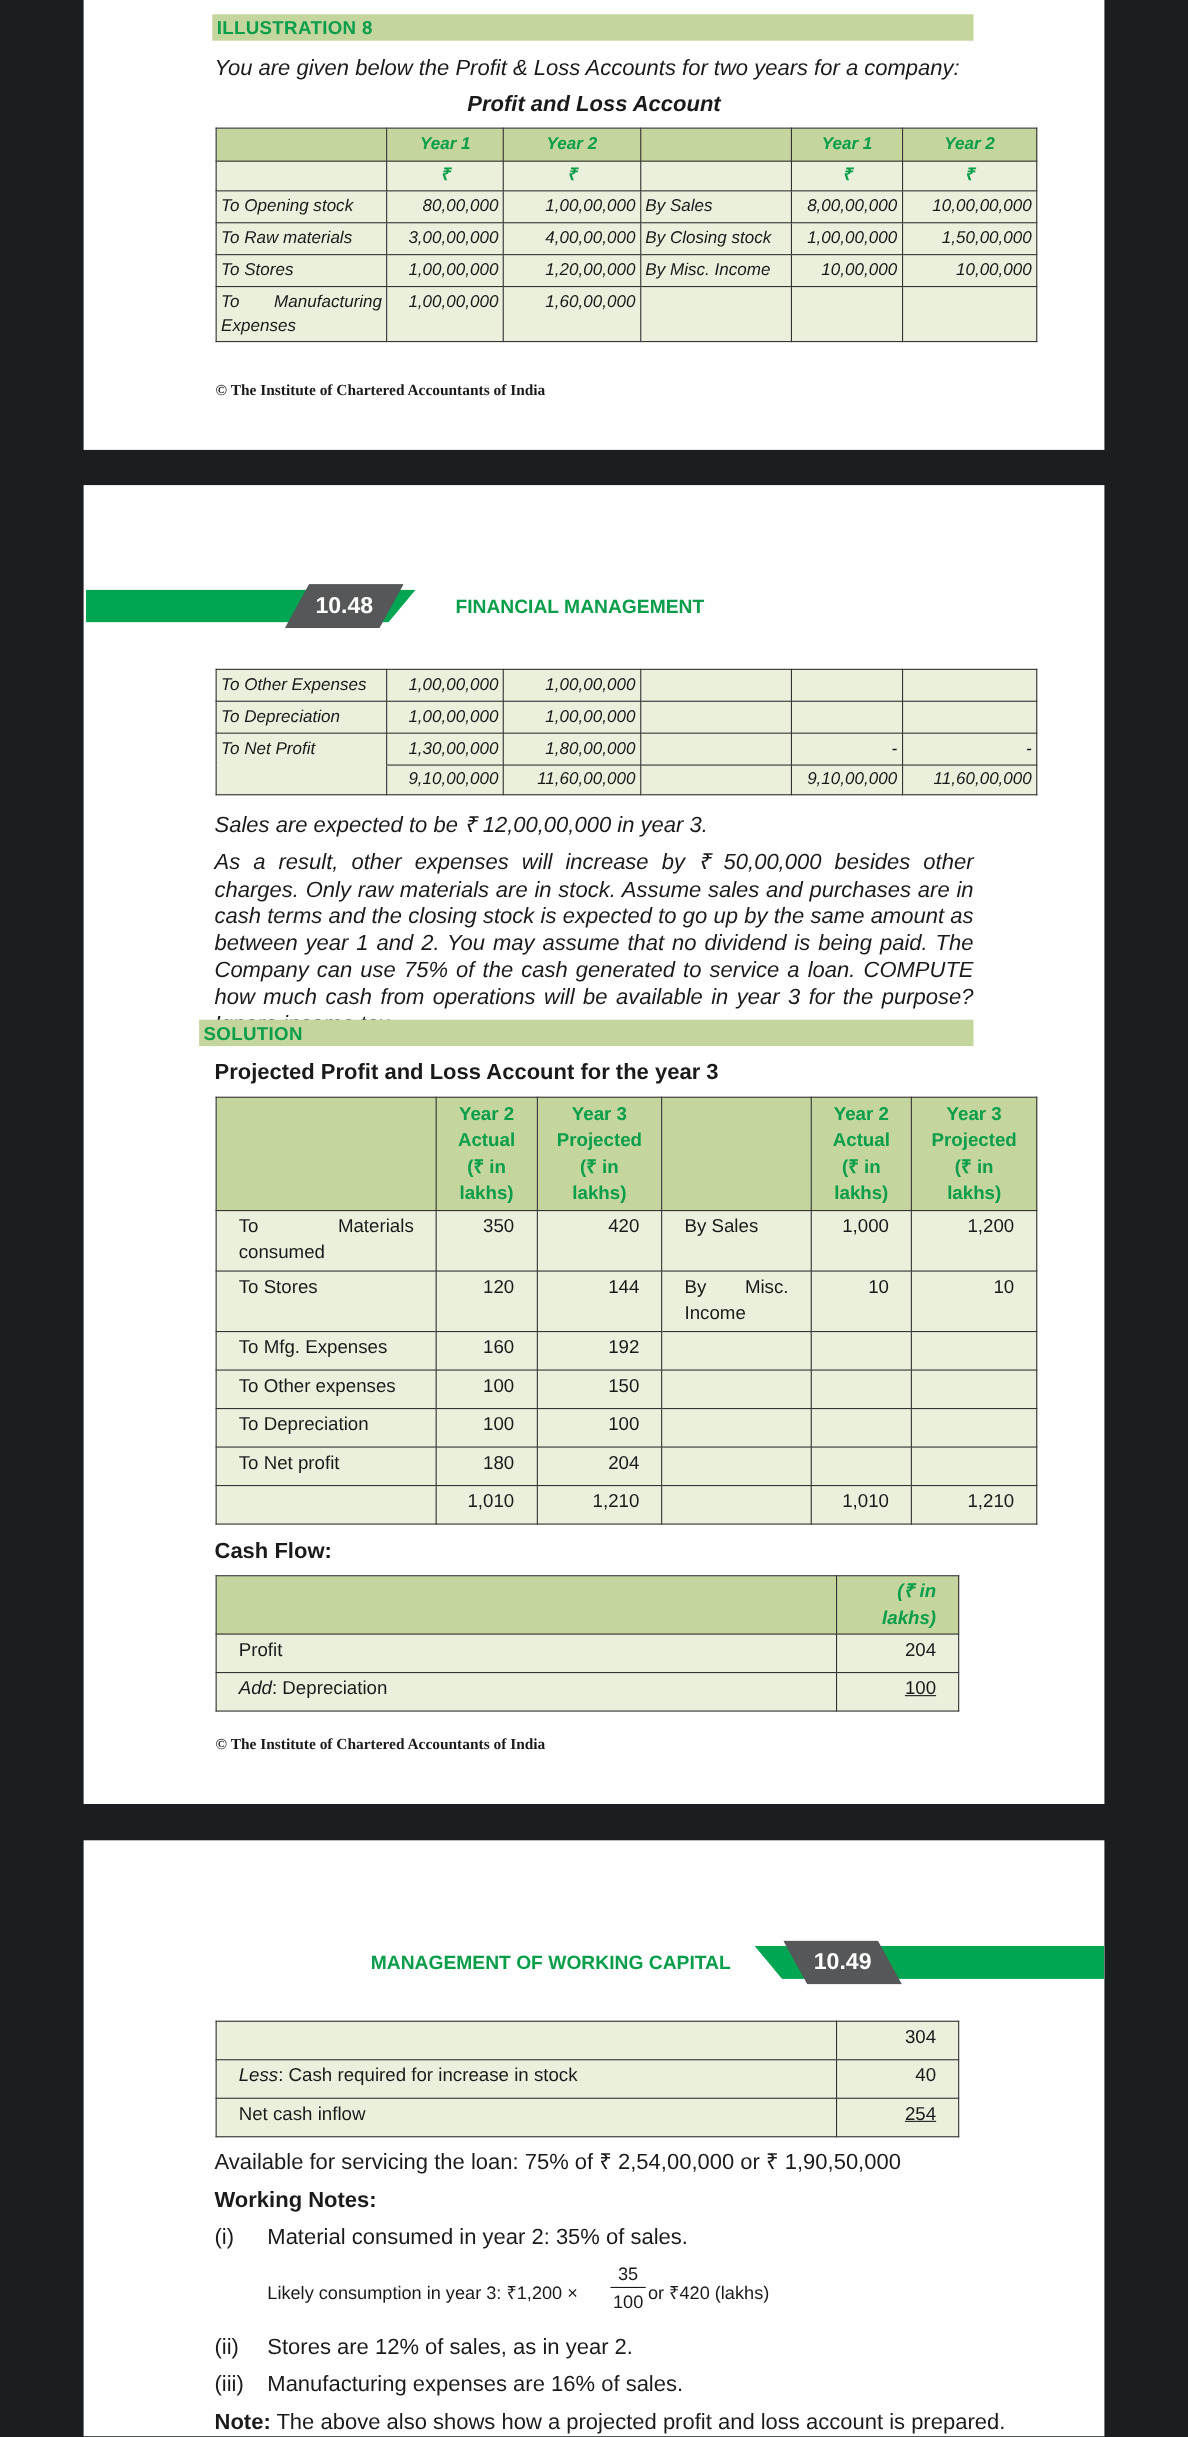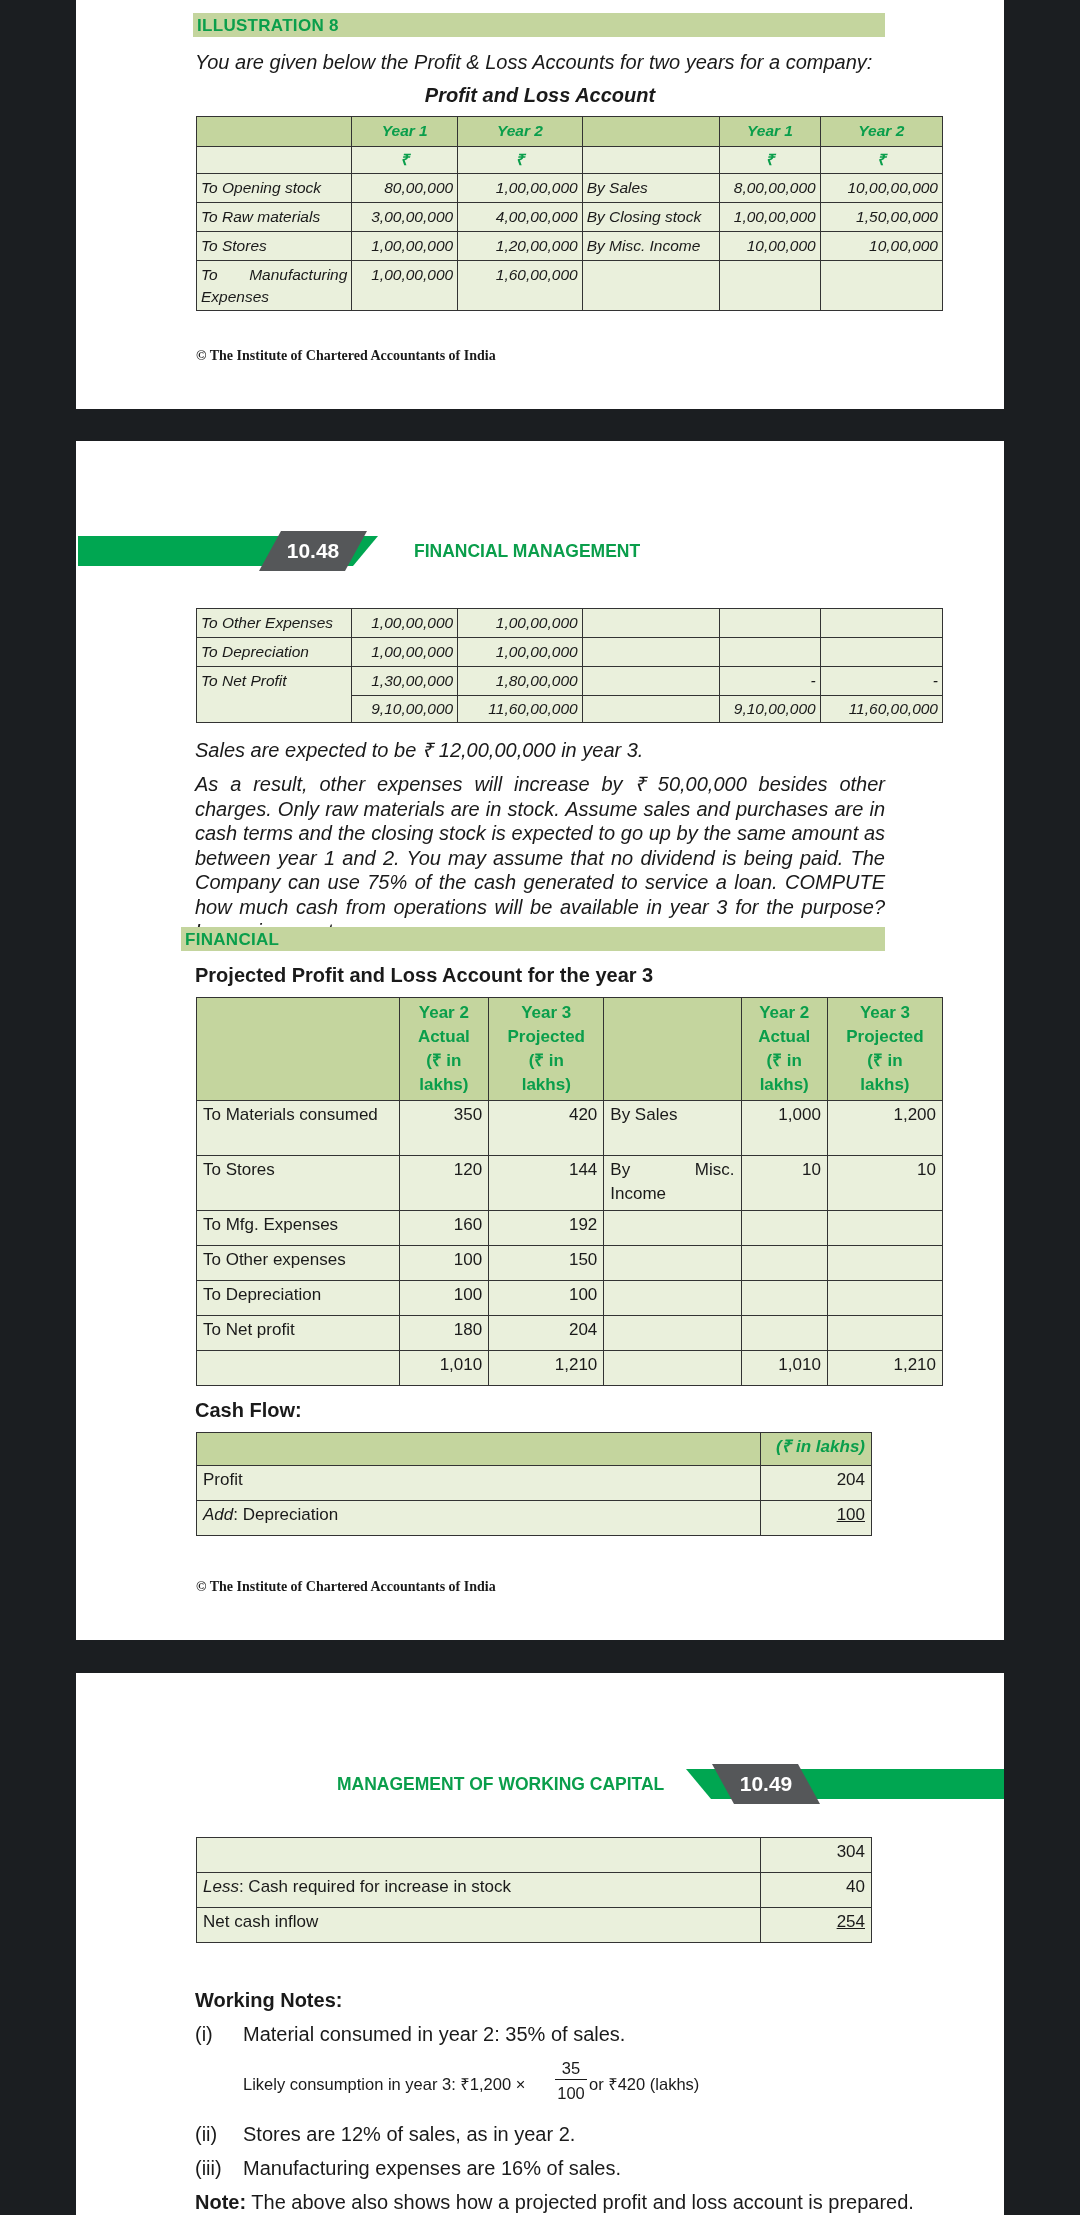--- a/index.html
+++ b/index.html
@@ -18,21 +18,21 @@
   .bold { font-weight:bold; }
   .copy { position:absolute; font-family:"Liberation Serif", serif; font-weight:bold; font-size:14px; }
 
   table { border-collapse:collapse; position:absolute; background:#eaf0dc; }
   td { border:1.5px solid #333; padding:0 4px; font-size:15.5px; vertical-align:top; }
   td.num { text-align:right; }
   tr.hdr td { background:#c4d59e; color:#0a9e4b; font-weight:bold; text-align:center; }
   .it td { font-style:italic; }
   .green { color:#0a9e4b; }
 
-  .sol td { font-size:17px; padding:2px 6px; line-height:24px; }
+  .sol td { font-size:17px; padding:2px 20px; line-height:24px; }
   .sol tr.hdr td { line-height:24px; padding:3px 2px; vertical-align:top; }
   .just { text-align:justify; text-align-last:justify; }
 
   .u { text-decoration:underline; }
 
   .runhead { position:absolute; height:40px; }
   .gbar { position:absolute; background:#00a651; height:30px; top:5px; }
   .gbox { position:absolute; background:#555759; color:#fff; font-weight:bold; font-size:21px;
           height:40px; line-height:40px; text-align:center; top:0; }
   .rtitle { position:absolute; color:#0a9e4b; font-weight:bold; font-size:17.5px; }
@@ -157,21 +157,21 @@
       <td></td>
       <td class="num" style="line-height:25px;">9,10,00,000</td>
       <td class="num" style="line-height:25px;">11,60,00,000</td>
     </tr>
   </tbody>
     </table>
 
   <div class="para ital" style="left:119px; top:297px;">Sales are expected to be ₹ 12,00,00,000 in year 3.</div>
   <div class="para ital" style="left:119px; top:331px; width:690px; text-align:justify;">As a result, other expenses will increase by ₹ 50,00,000 besides other charges.  Only raw materials are in stock.  Assume sales and purchases are in cash terms and the closing stock is expected to go up by the same amount as between year 1 and 2.  You may assume that no dividend is being paid.  The Company can use 75% of the cash generated to service a loan.  COMPUTE how much cash from operations will be available in year 3 for the purpose?  Ignore income tax.</div>
 
-  <div class="banner" style="left:105px; top:486px; width:700px;">FINANCIAL</div>
+  <div class="banner" style="left:105px; top:486px; width:700px;">SOLUTION</div>
   <div class="para bold" style="left:119px; top:522px;">Projected Profit and Loss Account for the year 3</div>
 
   <table class="sol" style="left:120px; top:556px; width:747px;">
     <colgroup>
         <col style="width:183px">
         <col style="width:81px">
         <col style="width:104px">
         <col style="width:124px">
         <col style="width:78px">
         <col style="width:104px">
@@ -311,20 +311,21 @@
       <td><span class="ital">Less</span><span>: Cash required for increase in stock</span></td>
       <td class="num">40</td>
     </tr>
     <tr style="height:35px;">
       <td><span class="ital"></span><span>Net cash inflow</span></td>
       <td class="num u">254</td>
     </tr>
   </tbody>
     </table>
 
+  <div class="para" style="left:119px; top:281px;">Available for servicing the loan: 75% of ₹ 2,54,00,000 or ₹ 1,90,50,000</div>
   <div class="para bold" style="left:119px; top:315px;">Working Notes:</div>
 
   <div class="para" style="left:119px; top:349px;">(i)</div>
   <div class="para" style="left:167px; top:349px;">Material consumed in year 2: 35% of sales.</div>
 
   <div class="abs" style="left:167px; top:384px; height:50px; font-size:16.5px;">
     <span class="abs" style="left:0; top:15px; white-space:nowrap;">Likely consumption in year 3: ₹1,200 ×</span>
     <span class="abs" style="left:312px; top:0; width:32px; text-align:center; border-bottom:1px solid #1a1a1a; line-height:22px;">35</span>
     <span class="abs" style="left:312px; top:25px; width:32px; text-align:center; line-height:22px;">100</span>
     <span class="abs" style="left:346px; top:15px; white-space:nowrap;">or  ₹420 (lakhs)</span>

